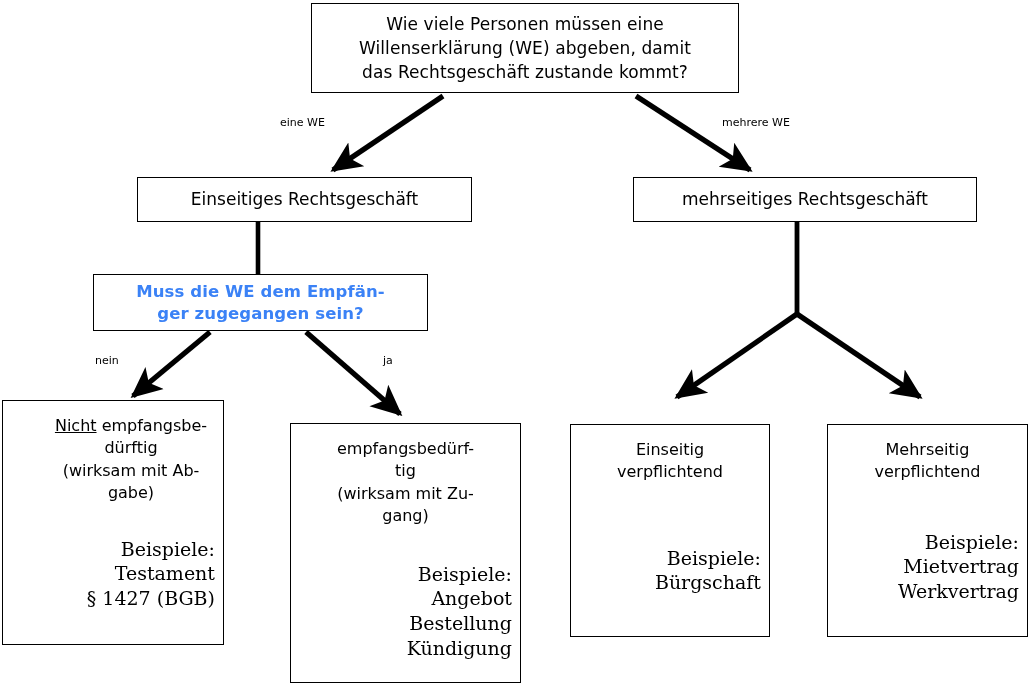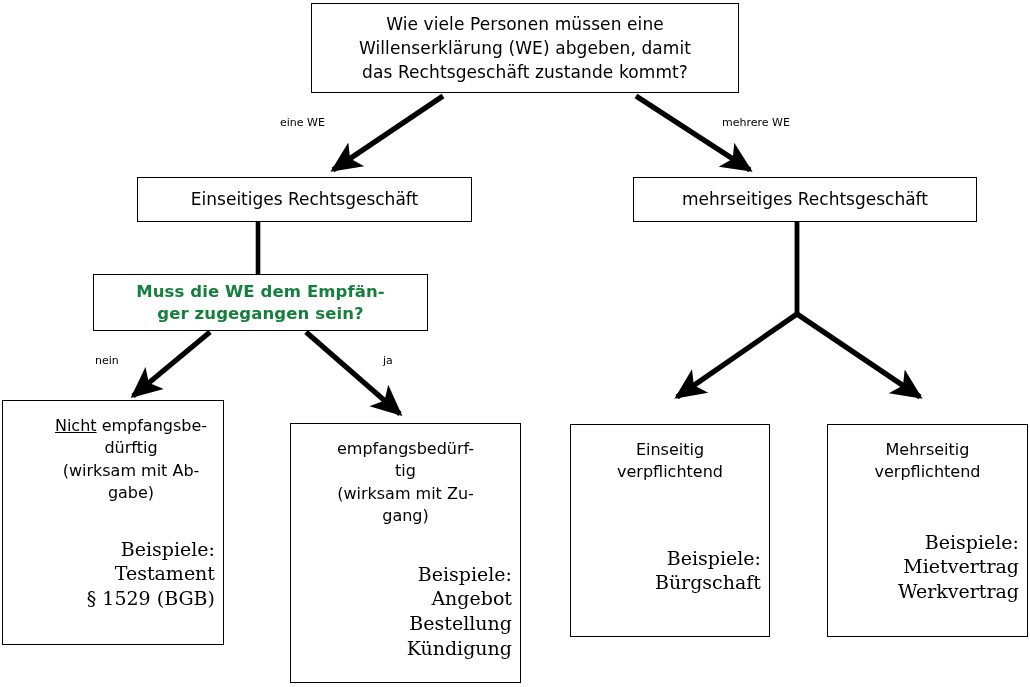--- a/index.html
+++ b/index.html
@@ -15,21 +15,21 @@
   .box{position:absolute;box-sizing:border-box;border:1.6px solid #000;
        background:#fff;color:#000;}
 
   .ctr{display:flex;flex-direction:column;align-items:center;justify-content:center;
        text-align:center;width:100%;height:100%;}
 
   .q-text{font-size:17px;line-height:1.42;letter-spacing:.1px;}
 
   .row2-text{font-size:17px;line-height:1.2;}
 
-  .decision{font-weight:bold;color:#15803d;font-size:16.5px;line-height:1.32;
+  .decision{font-weight:bold;color:#3b82f6;font-size:16.5px;line-height:1.32;
             letter-spacing:.1px;}
 
   .leaf{padding:14px 8px 8px 8px;}
   .leaf .head{font-size:16px;line-height:1.40;text-align:center;width:100%;}
   .leaf .head u{text-decoration:underline;text-underline-offset:1px;}
   .leaf .ex{font-family:"DejaVu Serif","Liberation Serif",serif;
             font-size:19px;line-height:1.30;text-align:right;width:100%;
             padding-left:9px;box-sizing:border-box;}
 
   .edge-label{position:absolute;font-size:11px;color:#000;white-space:nowrap;}
@@ -99,21 +99,21 @@
     <div class="head">
       <div><u>Nicht</u><span> empfangsbe-</span></div>
       <div>dürftig</div>
       <div>(wirksam mit Ab-</div>
       <div>gabe)</div>
     </div>
     <div class="spacer" style="height:32px;"></div>
     <div class="ex">
       <div>Beispiele:</div>
       <div>Testament</div>
-      <div>§ 1529 (BGB)</div>
+      <div>§ 1427 (BGB)</div>
     </div>
   </div>
 
   <div class="box leaf" style="left:290px;top:423px;width:231px;height:260px;">
     <div class="head">
       <div>empfangsbedürf-</div>
       <div>tig</div>
       <div>(wirksam mit Zu-</div>
       <div>gang)</div>
     </div>

